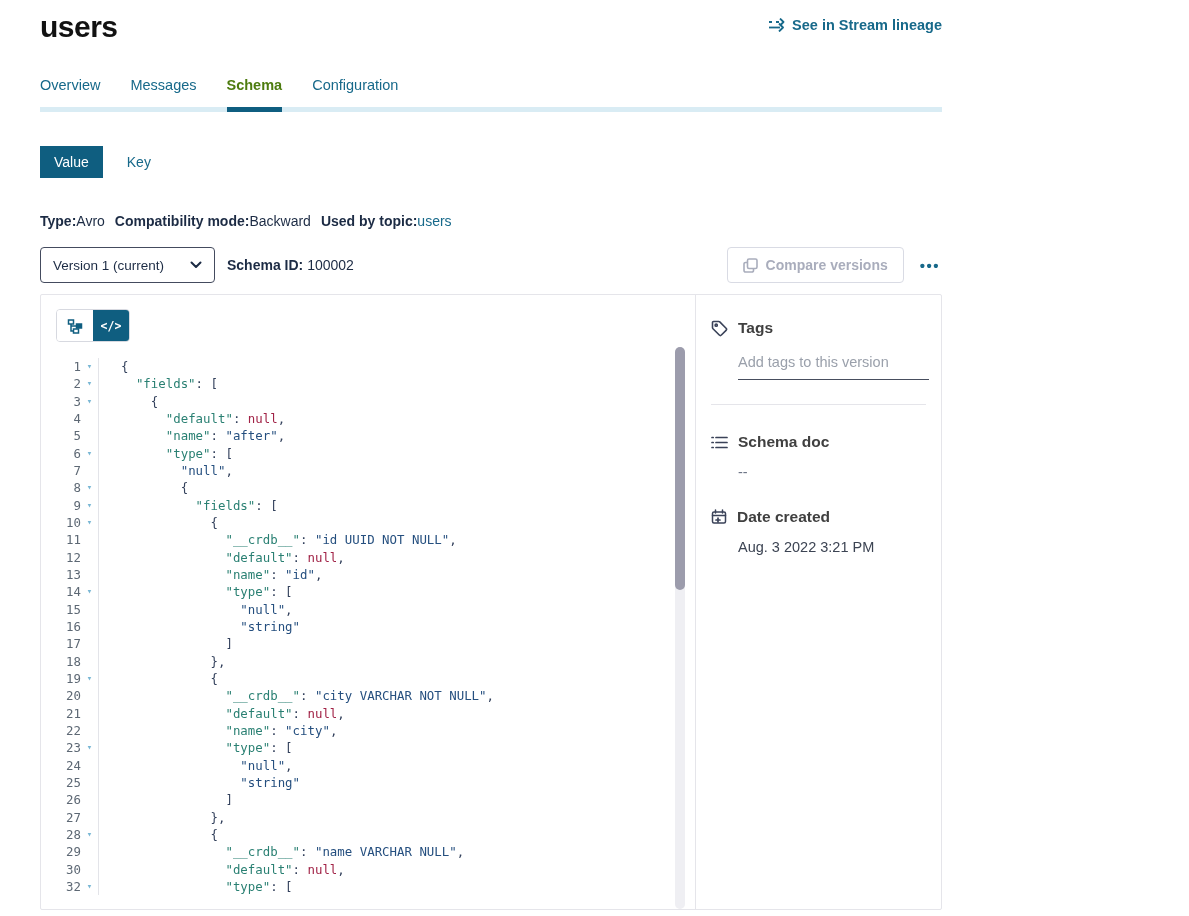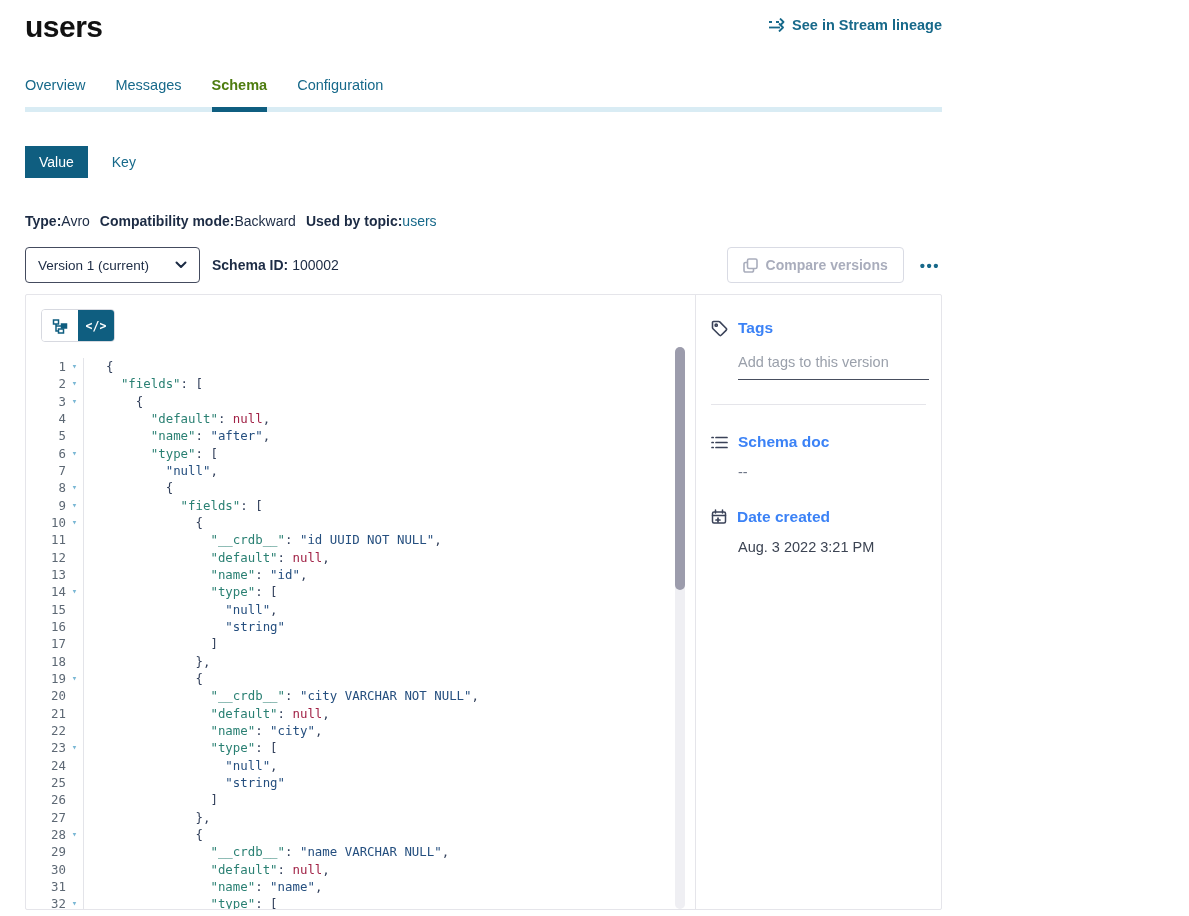--- a/index.html
+++ b/index.html
@@ -1,18 +1,18 @@
 <!DOCTYPE html>
 <html><head>
 <meta charset="utf-8">
 <style>
   * { margin:0; padding:0; box-sizing:border-box; }
   html,body { width:1189px; height:916px; overflow:hidden; background:#ffffff;
               font-family:"Liberation Sans", sans-serif; color:#1c2b44; }
-  .page { width:966px; height:916px; padding:10px 24px 0 25px; position:relative; }
+  .page { width:966px; height:916px; padding:10px 24px 0 40px; position:relative; }
 
   
   .header-row { display:flex; justify-content:space-between; align-items:flex-start; }
   .page-title { font-size:30px; font-weight:800; color:#121212; letter-spacing:-0.5px; }
   .lineage-link { display:flex; align-items:center; gap:7px; color:#17698a; font-size:14.5px;
                   font-weight:600; text-decoration:none; margin-top:7px; cursor:pointer; }
 
   
   .tab-bar { display:flex; gap:30px; margin-top:33px; position:relative; padding-bottom:0; }
   .tab-bar::after { content:""; position:absolute; left:0; right:0; bottom:-5px; height:5px; background:#d9ecf4; }
@@ -67,21 +67,21 @@
   .tk-k { color:#2a8073; }
   .tk-s { color:#254f7f; }
   .tk-n { color:#a12246; }
   .tk-p { color:#33415c; }
 
   .vscroll { position:absolute; top:52px; bottom:0; right:10px; width:10px; background:#efeff3; border-radius:5px; }
   .vthumb { position:absolute; top:0; left:0; width:10px; height:243px; background:#9c9cac; border-radius:5px; cursor:grab; }
 
   
   .side { width:245px; flex:none; padding:24px 15px 0 15px; }
-  .side-head { display:flex; align-items:center; gap:10px; font-size:15.5px; font-weight:700; color:#3b82f6; }
+  .side-head { display:flex; align-items:center; gap:10px; font-size:15.5px; font-weight:700; color:#404040; }
   .side-head svg { flex:none; color:#3a4258; }
   .side-indent { margin-left:27px; }
   .tags-input { margin-top:17px; width:191px; border:none; border-bottom:1px solid #474e5e;
                 font-size:14.5px; font-family:inherit; color:#a16207; padding:0 0 9px 0; outline:none; background:transparent; }
   .tags-input::placeholder { color:#9aa0ab; }
   .side-divider { border:none; border-top:1px solid #e5e5ea; margin:24px 0 0 0; }
   .side-section { margin-top:28px; }
   .side-value { margin-top:13px; font-size:14.5px; color:#3c4453; }
   .side-value.dim { color:#6e7687; }
 </style>
@@ -190,21 +190,20 @@
           <div class="code-line"><span class="ln">21</span><span class="fold"></span><span class="code-text" style="padding-left: calc(14ch + 22px);"><span class="tk-k">"default"</span><span class="tk-p">: </span><span class="tk-n">null</span><span class="tk-p">,</span></span></div>
           <div class="code-line"><span class="ln">22</span><span class="fold"></span><span class="code-text" style="padding-left: calc(14ch + 22px);"><span class="tk-k">"name"</span><span class="tk-p">: </span><span class="tk-s">"city"</span><span class="tk-p">,</span></span></div>
           <div class="code-line"><span class="ln">23</span><span class="fold">▾</span><span class="code-text" style="padding-left: calc(14ch + 22px);"><span class="tk-k">"type"</span><span class="tk-p">: [</span></span></div>
           <div class="code-line"><span class="ln">24</span><span class="fold"></span><span class="code-text" style="padding-left: calc(16ch + 22px);"><span class="tk-s">"null"</span><span class="tk-p">,</span></span></div>
           <div class="code-line"><span class="ln">25</span><span class="fold"></span><span class="code-text" style="padding-left: calc(16ch + 22px);"><span class="tk-s">"string"</span></span></div>
           <div class="code-line"><span class="ln">26</span><span class="fold"></span><span class="code-text" style="padding-left: calc(14ch + 22px);"><span class="tk-p">]</span></span></div>
           <div class="code-line"><span class="ln">27</span><span class="fold"></span><span class="code-text" style="padding-left: calc(12ch + 22px);"><span class="tk-p">},</span></span></div>
           <div class="code-line"><span class="ln">28</span><span class="fold">▾</span><span class="code-text" style="padding-left: calc(12ch + 22px);"><span class="tk-p">{</span></span></div>
           <div class="code-line"><span class="ln">29</span><span class="fold"></span><span class="code-text" style="padding-left: calc(14ch + 22px);"><span class="tk-k">"__crdb__"</span><span class="tk-p">: </span><span class="tk-s">"name VARCHAR NULL"</span><span class="tk-p">,</span></span></div>
           <div class="code-line"><span class="ln">30</span><span class="fold"></span><span class="code-text" style="padding-left: calc(14ch + 22px);"><span class="tk-k">"default"</span><span class="tk-p">: </span><span class="tk-n">null</span><span class="tk-p">,</span></span></div>
-          <div class="code-line"><span class="ln">31</span><span class="fold"></span><span class="code-text" style="padding-left: calc(14ch + 22px);"><span class="tk-k">"name"</span><span class="tk-p">: </span><span class="tk-s">"name"</span><span class="tk-p">,</span></span></div>
           <div class="code-line"><span class="ln">32</span><span class="fold">▾</span><span class="code-text" style="padding-left: calc(14ch + 22px);"><span class="tk-k">"type"</span><span class="tk-p">: [</span></span></div>
         </div>
 
       <div class="vscroll">
         <div class="vthumb"></div>
       </div>
     </section>
 
     <aside class="side">
 

